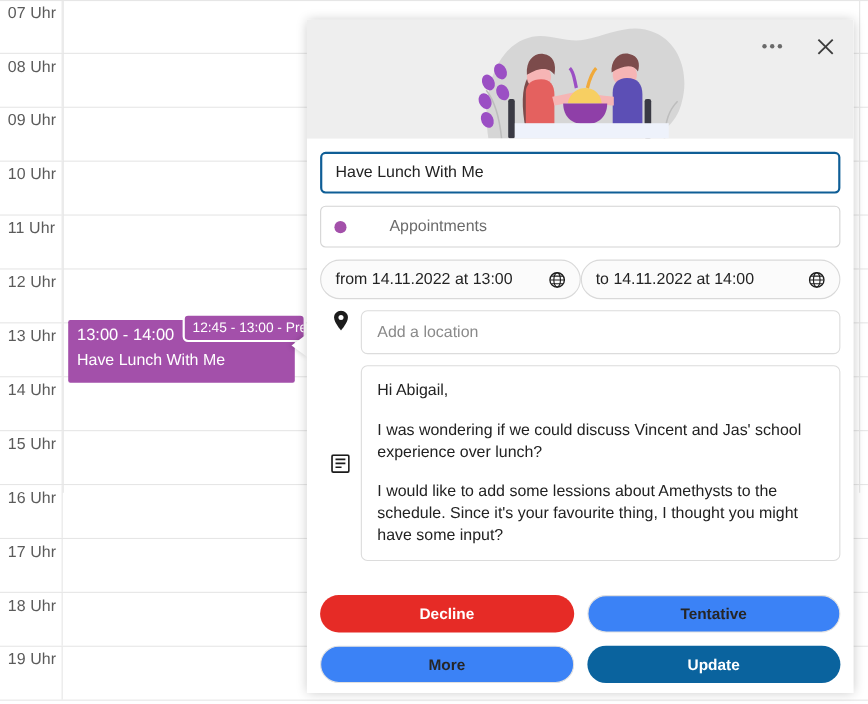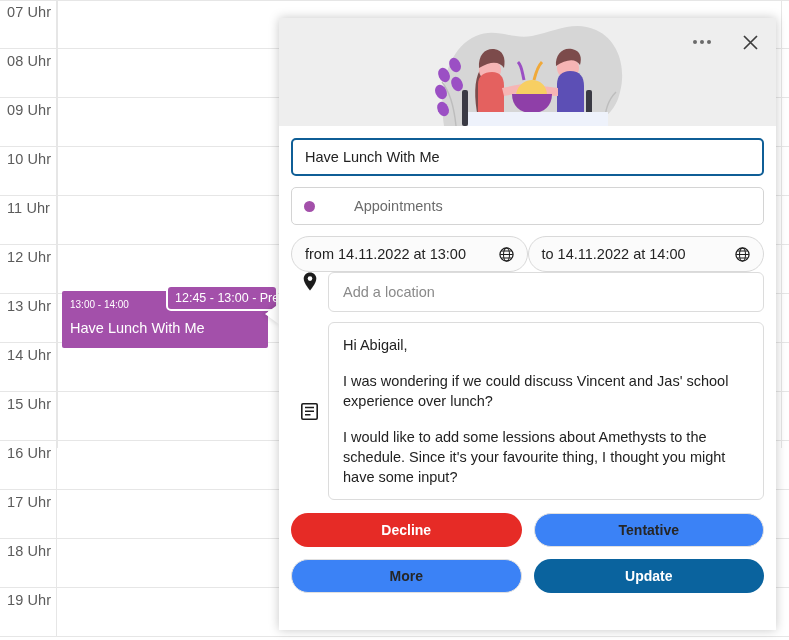--- a/index.html
+++ b/index.html
@@ -31,21 +31,21 @@
   }
   .cal-topline { position: absolute; left:0; right:0; top:0; height:1px; background:#e6e6e6; }
 
   
   .event-main {
     position: absolute; left: 62px; top: 291px; width: 206px; height: 57px;
     background: #a350aa; color: #ffffff;
     border-radius: 2px;
     padding: 6px 8px 0 8px;
   }
-  .event-main .ev-time { font-size: 10px; line-height: 15px; }
+  .event-main .ev-time { font-size: 15px; line-height: 15px; }
   .event-main .ev-title { font-size: 14.5px; line-height: 18px; margin-top: 7px; }
 
   .event-chip {
     position: absolute; left: 166px; top: 285px; width: 112px; height: 26px;
     background: #a350aa; color: #ffffff;
     border: 2px solid #ffffff; border-radius: 5px;
     font-size: 12.5px; line-height: 22px;
     padding-left: 7px;
     overflow: hidden; white-space: nowrap;
   }
@@ -90,21 +90,21 @@
     background: #ffffff; display: flex; align-items: center; padding: 0 12px;
     font-size: 14.5px; color: #222222;
   }
   .input-box.focused { border: 2px solid #0f5e96; }
 
   .title-field { margin-bottom: 11px; }
 
   .cal-select { margin-bottom: 11px; color: #6b6b6b; gap: 28px; }
   .cal-dot { width: 11px; height: 11px; border-radius: 50%; background: #a350aa; margin-right: 11px; flex: none; }
 
-  .dates { display: flex; gap: 0; }
+  .dates { display: flex; gap: 0; margin-bottom: 10px; }
   .date-box {
     flex: 1; height: 36px; border: 1px solid #d9d9d9; border-radius: 18px;
     background: #fbfbfb; display: flex; align-items: center;
     padding: 0 13px; font-size: 14.5px; color: #232323;
     justify-content: space-between;
   }
   .globe { width: 15px; height: 15px; flex: none; }
 
   .allday { display: flex; align-items: center; margin-bottom: 12px; padding-left: 2px; }
   .cbox {
@@ -115,21 +115,21 @@
 
   .icon-col { width: 37px; flex: none; display: flex; justify-content: center; color: #1c1c1c; }
 
   .location-row { display: flex; align-items: flex-start; margin-bottom: 10px; }
   .location-input {
     flex: 1; height: 40px; border: 1px solid #dcdcdc; border-radius: 6px;
     background: #ffffff; display: flex; align-items: center; padding: 0 14px;
     font-size: 14.5px; color: #8a8a8a;
   }
 
-  .desc-row { display: flex; align-items: center; margin-bottom: 13px; }
+  .desc-row { display: flex; align-items: center; margin-bottom: 31px; }
   .desc-box {
     flex: 1; min-height: 159px; border: 1px solid #dcdcdc; border-radius: 6px;
     background: #ffffff; padding: 12px 14px; font-size: 14.5px; color: #222222;
     line-height: 20px;
   }
   .desc-box p { margin: 0; }
   .desc-box p + p { margin-top: 16px; }
 
   .btn-grid { display: grid; grid-template-columns: 1fr 1fr; gap: 12px 12px; }
   .btn {

